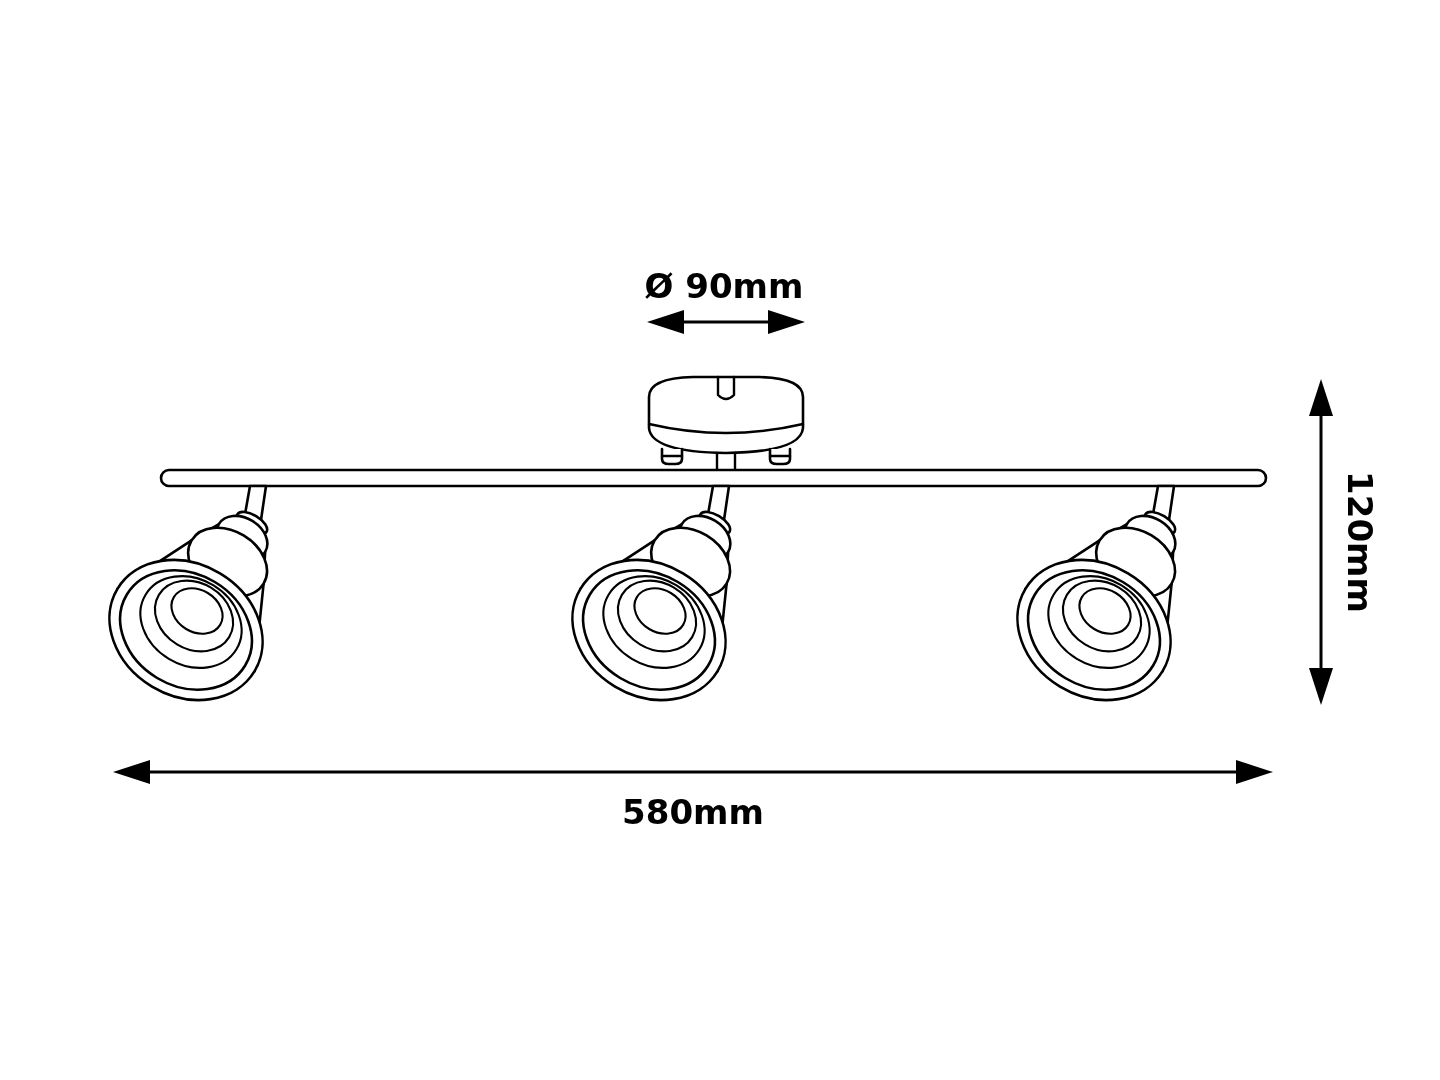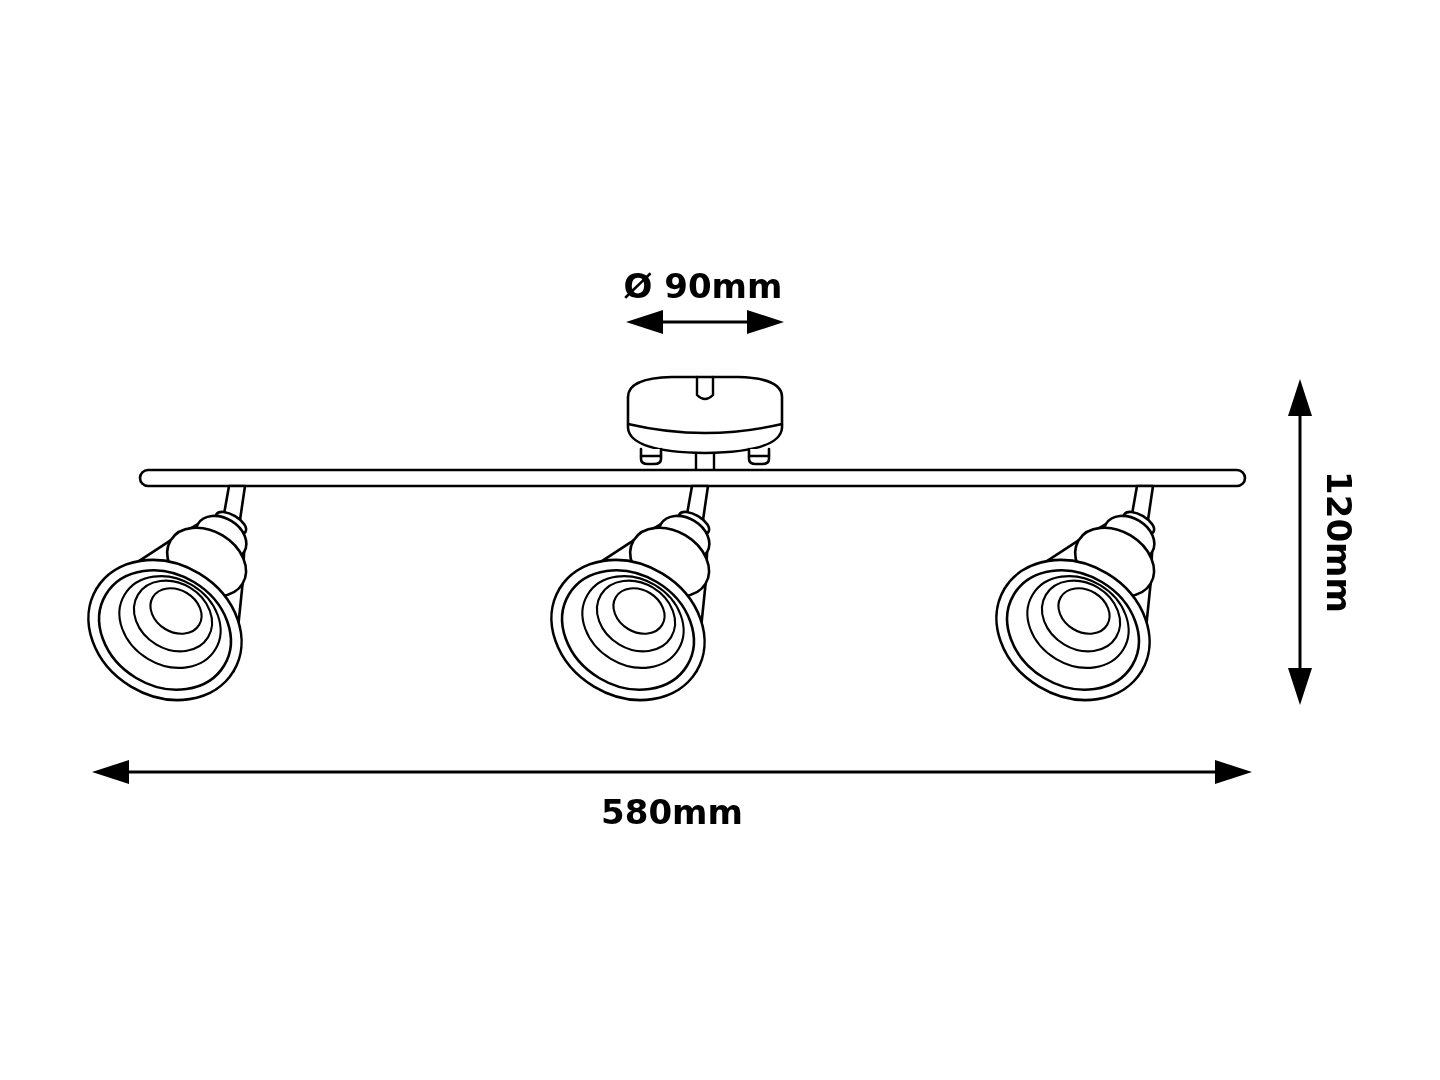--- a/index.html
+++ b/index.html
@@ -5,20 +5,21 @@
   html, body {
     margin: 0;
     padding: 0;
     background: #ffffff;
   }
   .canvas {
     width: 1287px;
     height: 1080px;
     background: #ffffff;
     position: relative;
+    margin-left: 21px;
   }
   svg { display: block; }
   .wh {
     fill: #ffffff;
     stroke: #000000;
     stroke-width: 2.6;
     stroke-linejoin: round;
     stroke-linecap: round;
   }
   .ln {

